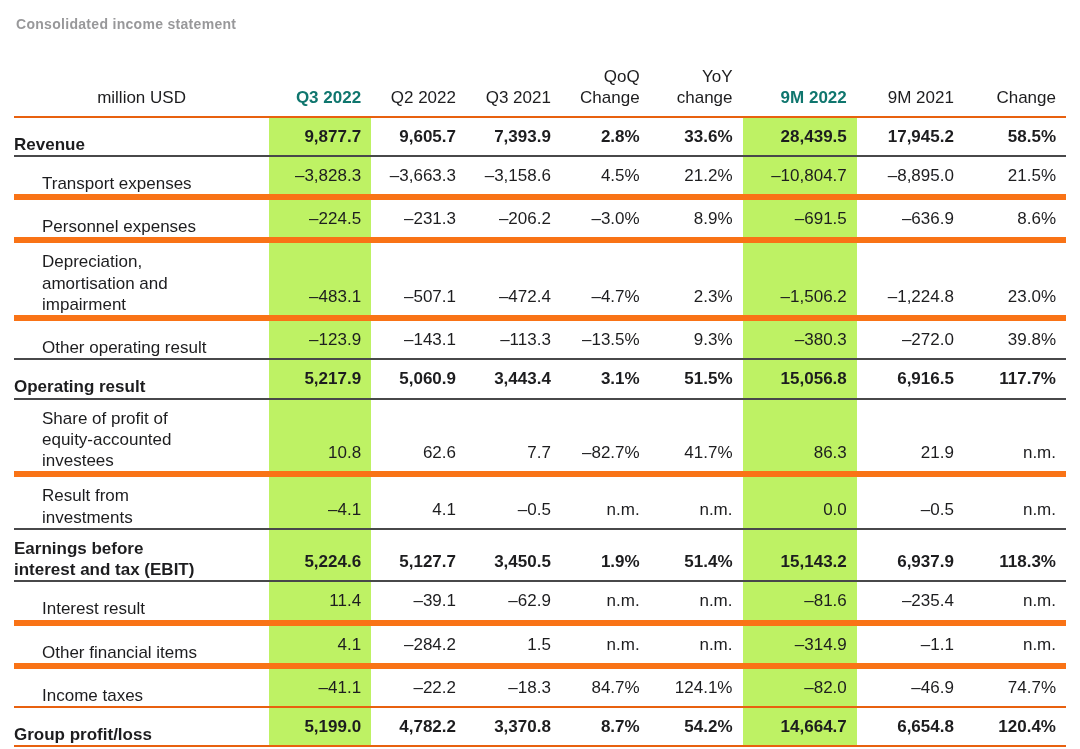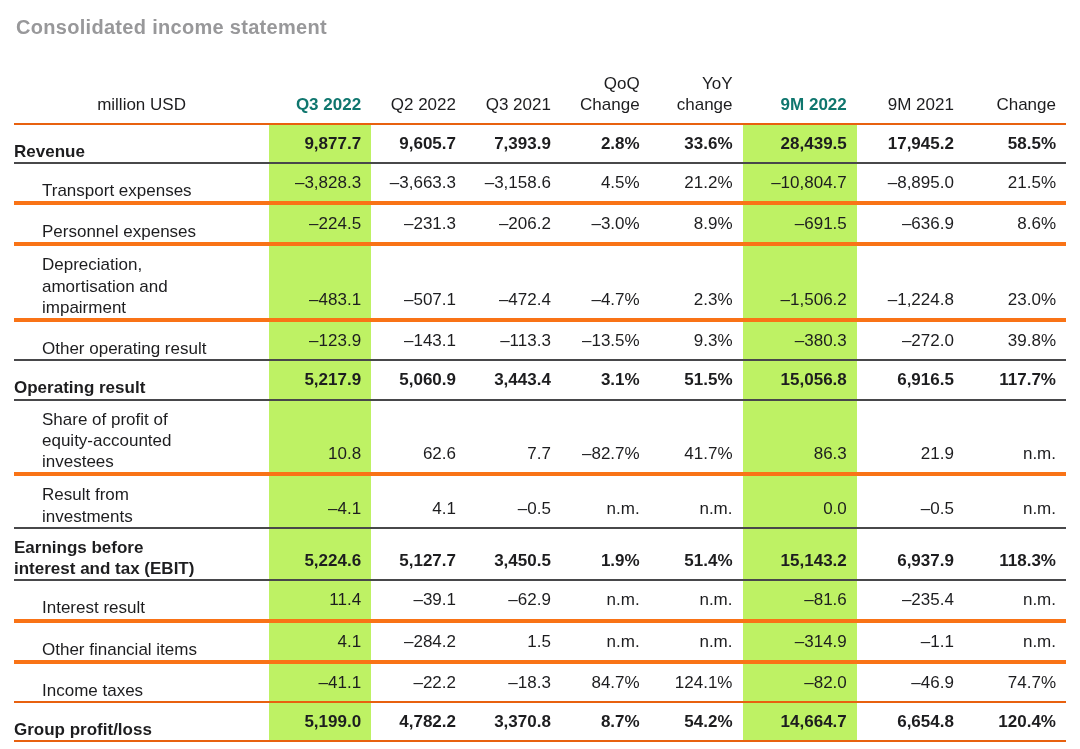--- a/index.html
+++ b/index.html
@@ -11,21 +11,21 @@
   }
   .page {
     width: 1080px;
     height: 749px;
     box-sizing: border-box;
     padding: 10px 14px 0 14px;
     background: #ffffff;
     overflow: hidden;
   }
   .title {
-    font-size: 20px;
+    font-size: 14px;
     font-weight: 700;
     color: #98989a;
     letter-spacing: 0.3px;
     margin: 6px 0 34px 2px;
   }
   table.income {
     border-collapse: collapse;
     table-layout: fixed;
     width: 1052px;
     font-size: 17px;
@@ -64,21 +64,21 @@
     line-height: 1.25;
     padding: 8px 10px 8px 0;
   }
   tbody td.lbl {
     text-align: left;
     white-space: pre-line;
     padding: 8px 4px 0 0;
   }
   tr.row-indent td.lbl { padding-left: 28px; }
   tr.row-bold td { font-weight: 700; }
-  tr.b-thin td   { border-bottom: 4px solid #f97316; }
+  tr.b-thin td   { border-bottom: 6px solid #f97316; }
   tr.b-dark td   { border-bottom: 2px solid #48484a; }
   tr.b-orange td { border-bottom: 2px solid #e8610f; }
   td.shade { background: #bef264; }
 </style>
 </head>
 <body>
 
 <div class="page">
   <div class="title">Consolidated income statement</div>
 

